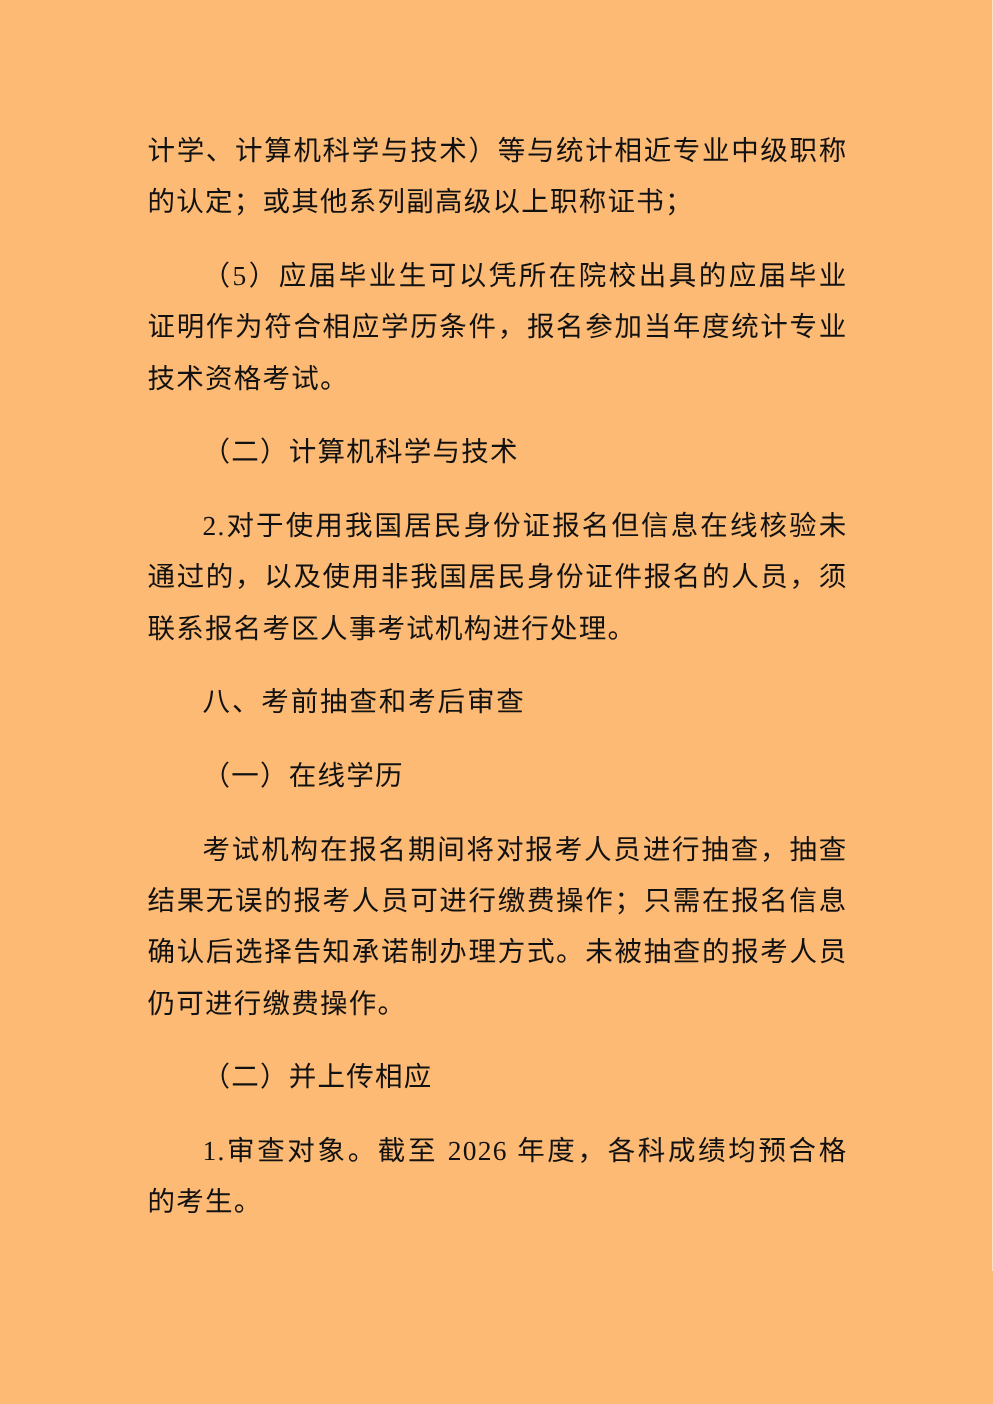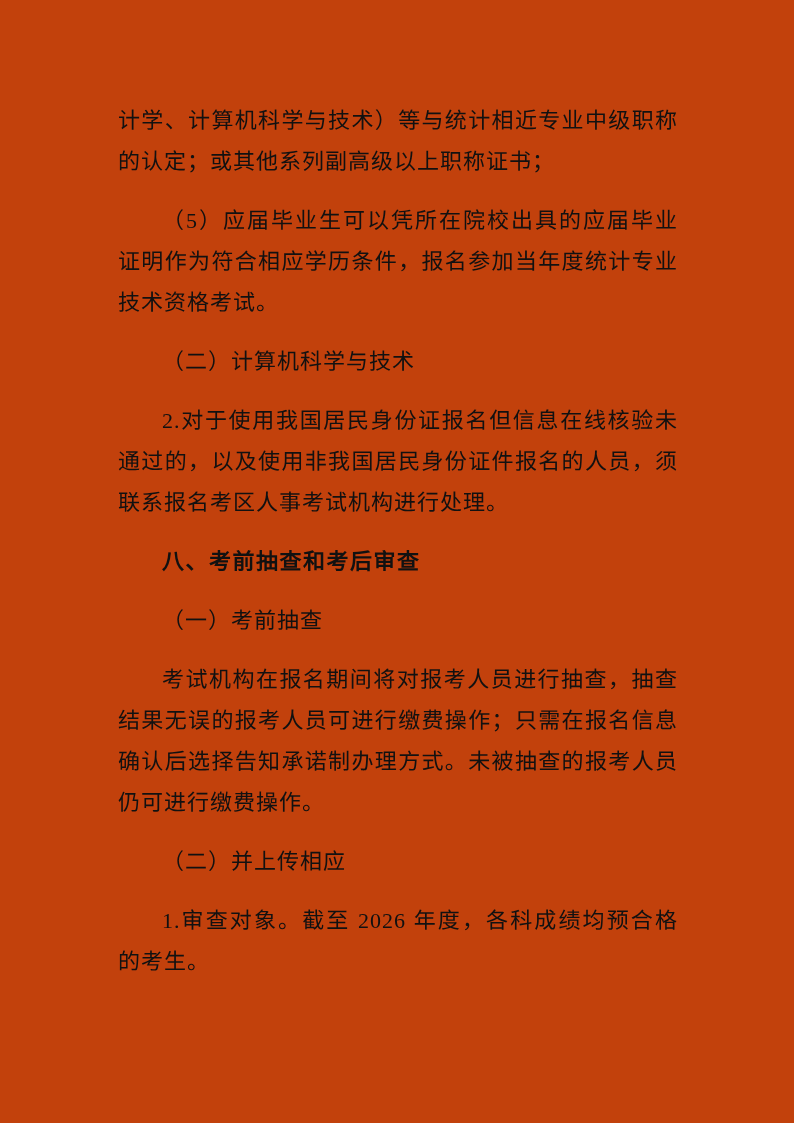--- a/index.html
+++ b/index.html
@@ -5,21 +5,21 @@
   html, body {
     margin: 0;
     padding: 0;
     background: #ffffff;
   }
   .page {
     position: relative;
     width: 794px;
     height: 1123px;
     margin: 0 auto;
-    background: #c2410c;
+    background: #fdba74;
     overflow: hidden;
     box-sizing: border-box;
   }
   .content {
     position: absolute;
     left: 118px;
     top: 100px;
     width: 560px;
     color: #111111;
     font-family: "Liberation Serif", serif;
@@ -32,32 +32,32 @@
     text-align: justify;
     text-justify: inter-character;
     word-break: break-all;
   }
   .indent {
     text-indent: 2em;
     margin-top: 18px;
   }
   .heading {
     font-family: "Liberation Sans", sans-serif;
-    font-weight: 700;
+    font-weight: 400;
     letter-spacing: 1.5px;
   }
 </style>
 </head>
 <body>
 
 <div class="page">
   <div class="content">
     <p class="para">计学、计算机科学与技术）等与统计相近专业中级职称的认定；或其他系列副高级以上职称证书；</p>
     <p class="para indent">（5）应届毕业生可以凭所在院校出具的应届毕业证明作为符合相应学历条件，报名参加当年度统计专业技术资格考试。</p>
     <p class="para indent">（二）计算机科学与技术</p>
     <p class="para indent">2.对于使用我国居民身份证报名但信息在线核验未通过的，以及使用非我国居民身份证件报名的人员，须联系报名考区人事考试机构进行处理。</p>
     <p class="para indent heading">八、考前抽查和考后审查</p>
-    <p class="para indent">（一）考前抽查</p>
+    <p class="para indent">（一）在线学历</p>
     <p class="para indent">考试机构在报名期间将对报考人员进行抽查，抽查结果无误的报考人员可进行缴费操作；只需在报名信息确认后选择告知承诺制办理方式。未被抽查的报考人员仍可进行缴费操作。</p>
     <p class="para indent">（二）并上传相应</p>
     <p class="para indent">1.审查对象。截至 2026 年度，各科成绩均预合格的考生。</p>
   </div>
 </div>
 
 </body></html>

